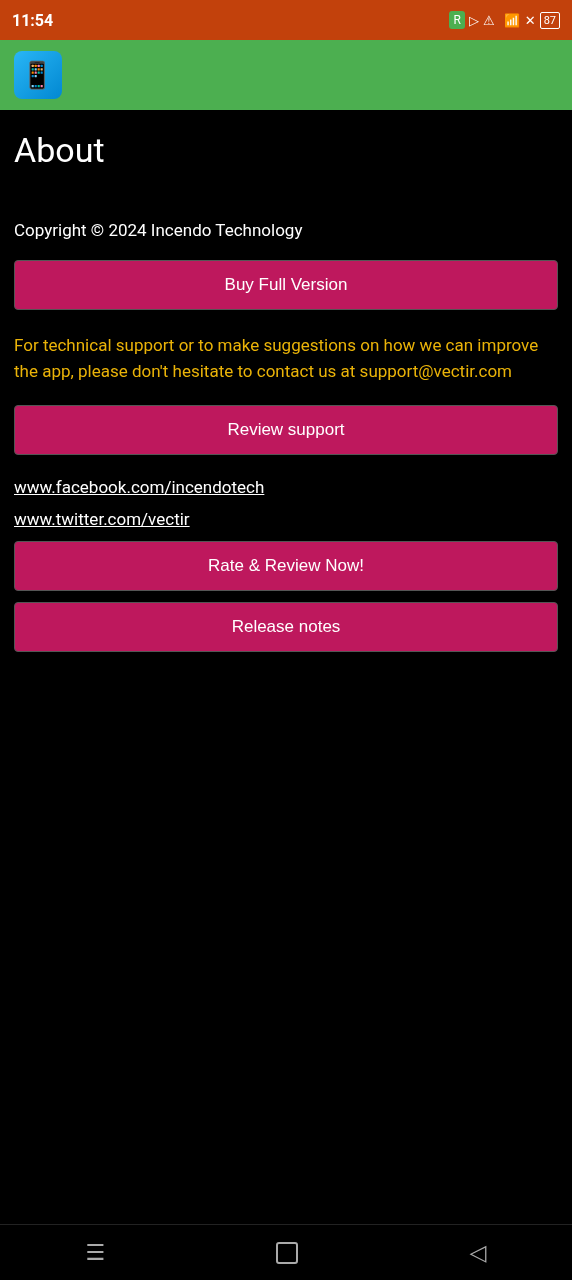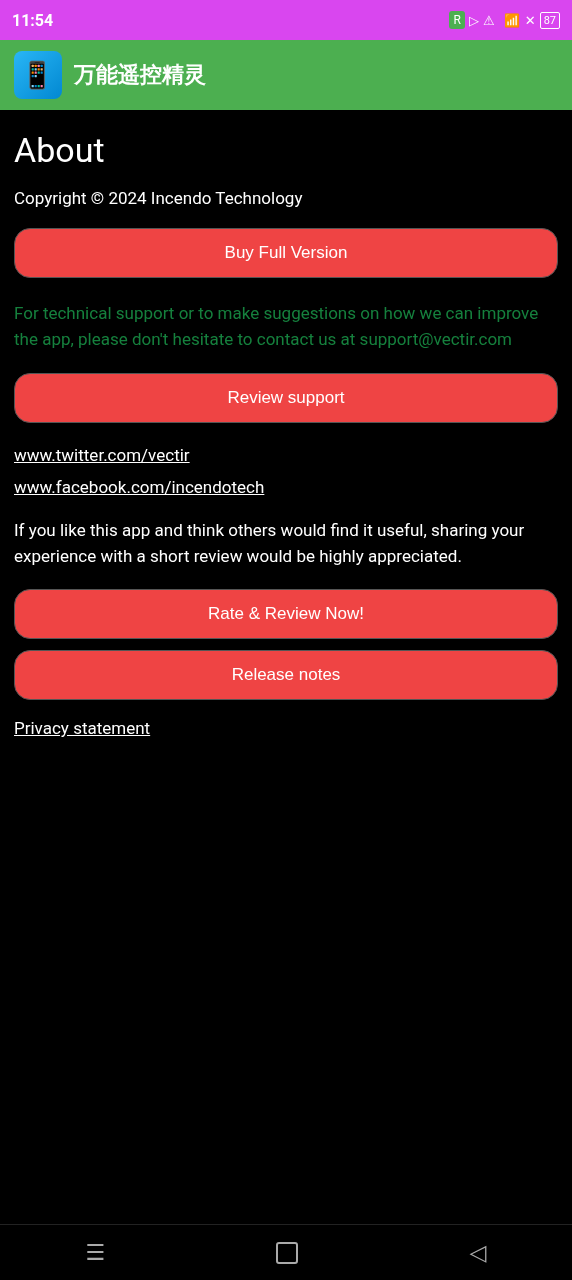--- a/index.html
+++ b/index.html
@@ -10,21 +10,21 @@
       color: #fff;
       font-family: 'Roboto', Arial, sans-serif;
       width: 572px;
       min-height: 1280px;
       display: flex;
       flex-direction: column;
     }
 
     
     .status-bar {
-      background: #d946ef;
+      background: #c2410c;
       height: 40px;
       display: flex;
       align-items: center;
       justify-content: space-between;
       padding: 0 12px;
       flex-shrink: 0;
     }
     .status-time {
       font-size: 16px;
       font-weight: bold;
@@ -99,38 +99,39 @@
     .version-text {
       font-size: 18px;
       color: #fff;
       margin-bottom: 14px;
     }
 
     .copyright-text {
       font-size: 17px;
       color: #fff;
       margin-bottom: 20px;
+      margin-top: 32px;
     }
 
     .btn-dark {
-      background: #ef4444;
+      background: #be185d;
       color: #fff;
       border: 1.5px solid #555;
-      border-radius: 16px;
+      border-radius: 4px;
       padding: 14px 22px;
       font-size: 17px;
       cursor: pointer;
       display: inline-block;
       margin-bottom: 22px;
       min-width: 170px;
     }
 
     .support-text {
       font-size: 17px;
-      color: #15803d;
+      color: #eab308;
       line-height: 1.55;
       margin-bottom: 20px;
     }
 
     .link {
       color: #fff;
       text-decoration: underline;
       font-size: 17px;
       display: block;
       margin-bottom: 12px;
@@ -179,47 +180,44 @@
     <span class="icon-box" style="margin-left:6px;">📶</span>
     <span class="icon-box">✕</span>
     <span class="battery-icon">87</span>
   </div>
 </div>
 
 <div class="app-header">
   <div class="app-icon">
     <span>📱</span>
   </div>
-  <span class="app-title">万能遥控精灵</span>
 </div>
 
 <div class="content">
 
   <h1 class="about-heading">About</h1>
 
 
   <p class="copyright-text">Copyright © 2024 Incendo Technology</p>
 
   <button class="btn-dark">Buy Full Version</button>
 
   <p class="support-text">For technical support or to make suggestions on how we can improve the app, please don't hesitate to contact us at support@vectir.com</p>
 
   <button class="btn-dark">Review support</button>
 
+  <a class="link">www.facebook.com/incendotech</a>
+
   <a class="link">www.twitter.com/vectir</a>
 
-  <a class="link">www.facebook.com/incendotech</a>
-
-  <p class="appreciation-text">If you like this app and think others would find it useful, sharing your experience with a short review would be highly appreciated.</p>
 
   <button class="btn-dark" style="margin-bottom:11px;">Rate &amp; Review Now!</button>
 
   <button class="btn-dark" style="margin-bottom:18px;">Release notes</button>
 
-  <a class="link">Privacy statement</a>
 
 </div>
 
 <div class="nav-bar">
   <button class="nav-btn">
     <span>☰</span>
   </button>
   <button class="nav-btn">
     <span style="font-size:20px;border:2px solid #aaa;display:inline-block;width:22px;height:22px;border-radius:3px;"></span>
   </button>

